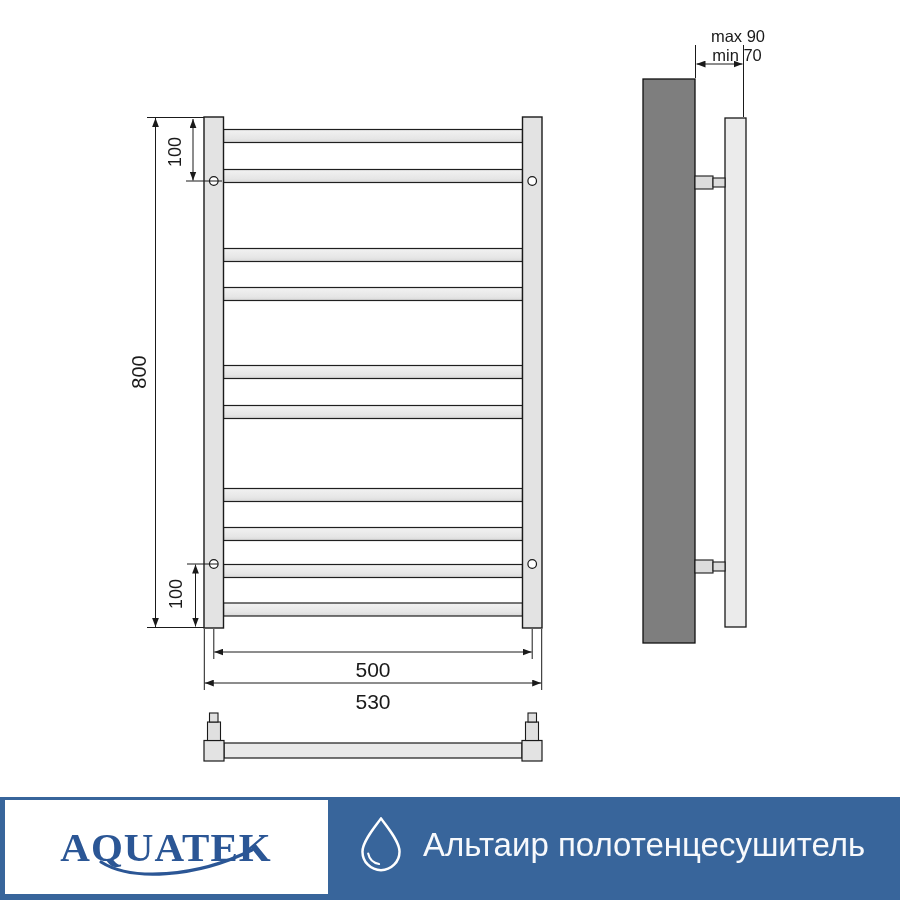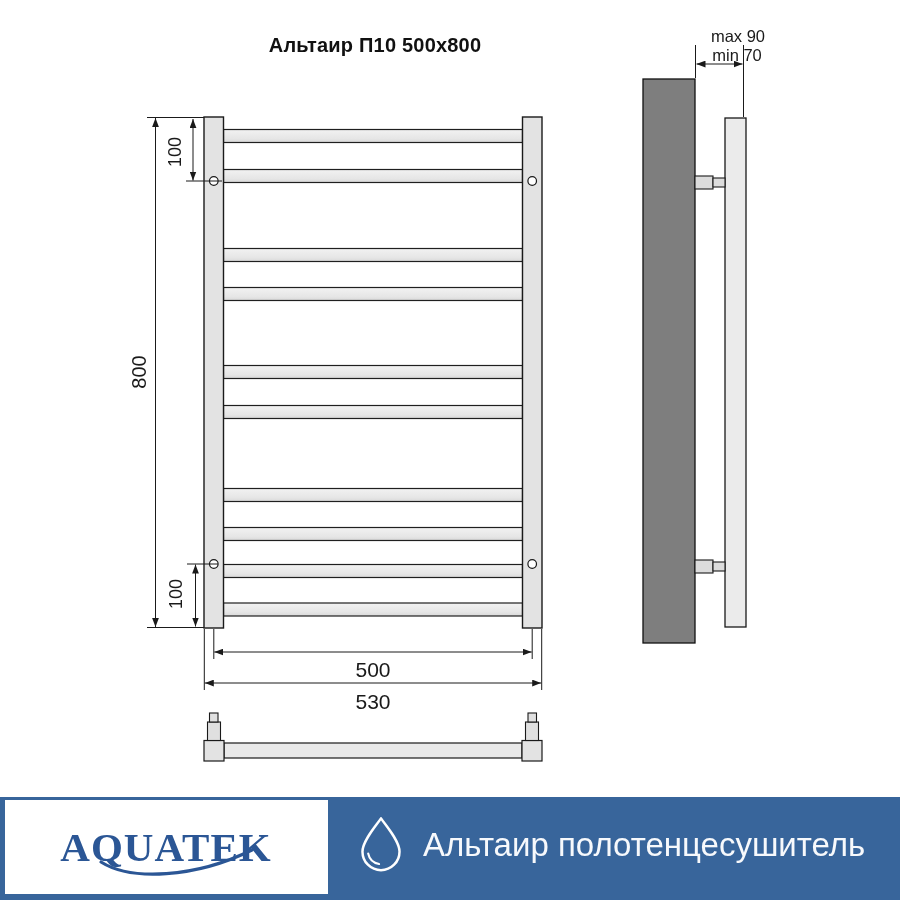--- a/index.html
+++ b/index.html
@@ -17,21 +17,20 @@
   #logo-box{position:absolute;left:5px;top:3px;width:323px;height:94px;background:#ffffff;}
   #drop{position:absolute;left:358px;top:19px;}
   #product-text{position:absolute;left:423px;top:29px;width:470px;
                 font-size:33px;color:#f7f9fc;white-space:nowrap;}
 </style>
 </head>
 <body>
 
 <div id="page">
 
-  <div id="title">Альтаир П10 500x800</div>
 
   <svg id="drawing" width="900" height="797" viewBox="0 0 900 797">
     <defs>
       <marker id="arr" viewBox="0 0 8 6" refX="8" refY="3" markerWidth="9" markerHeight="7" orient="auto-start-reverse">
         <path d="M0,0 L8,3 L0,6 Z" fill="#1a1a1a"></path>
       </marker>
       <linearGradient id="rungGrad" x1="0" y1="0" x2="0" y2="1">
         <stop offset="0" stop-color="#f2f2f2"></stop>
         <stop offset="0.7" stop-color="#e6e6e6"></stop>
         <stop offset="1" stop-color="#d9d9d9"></stop>

